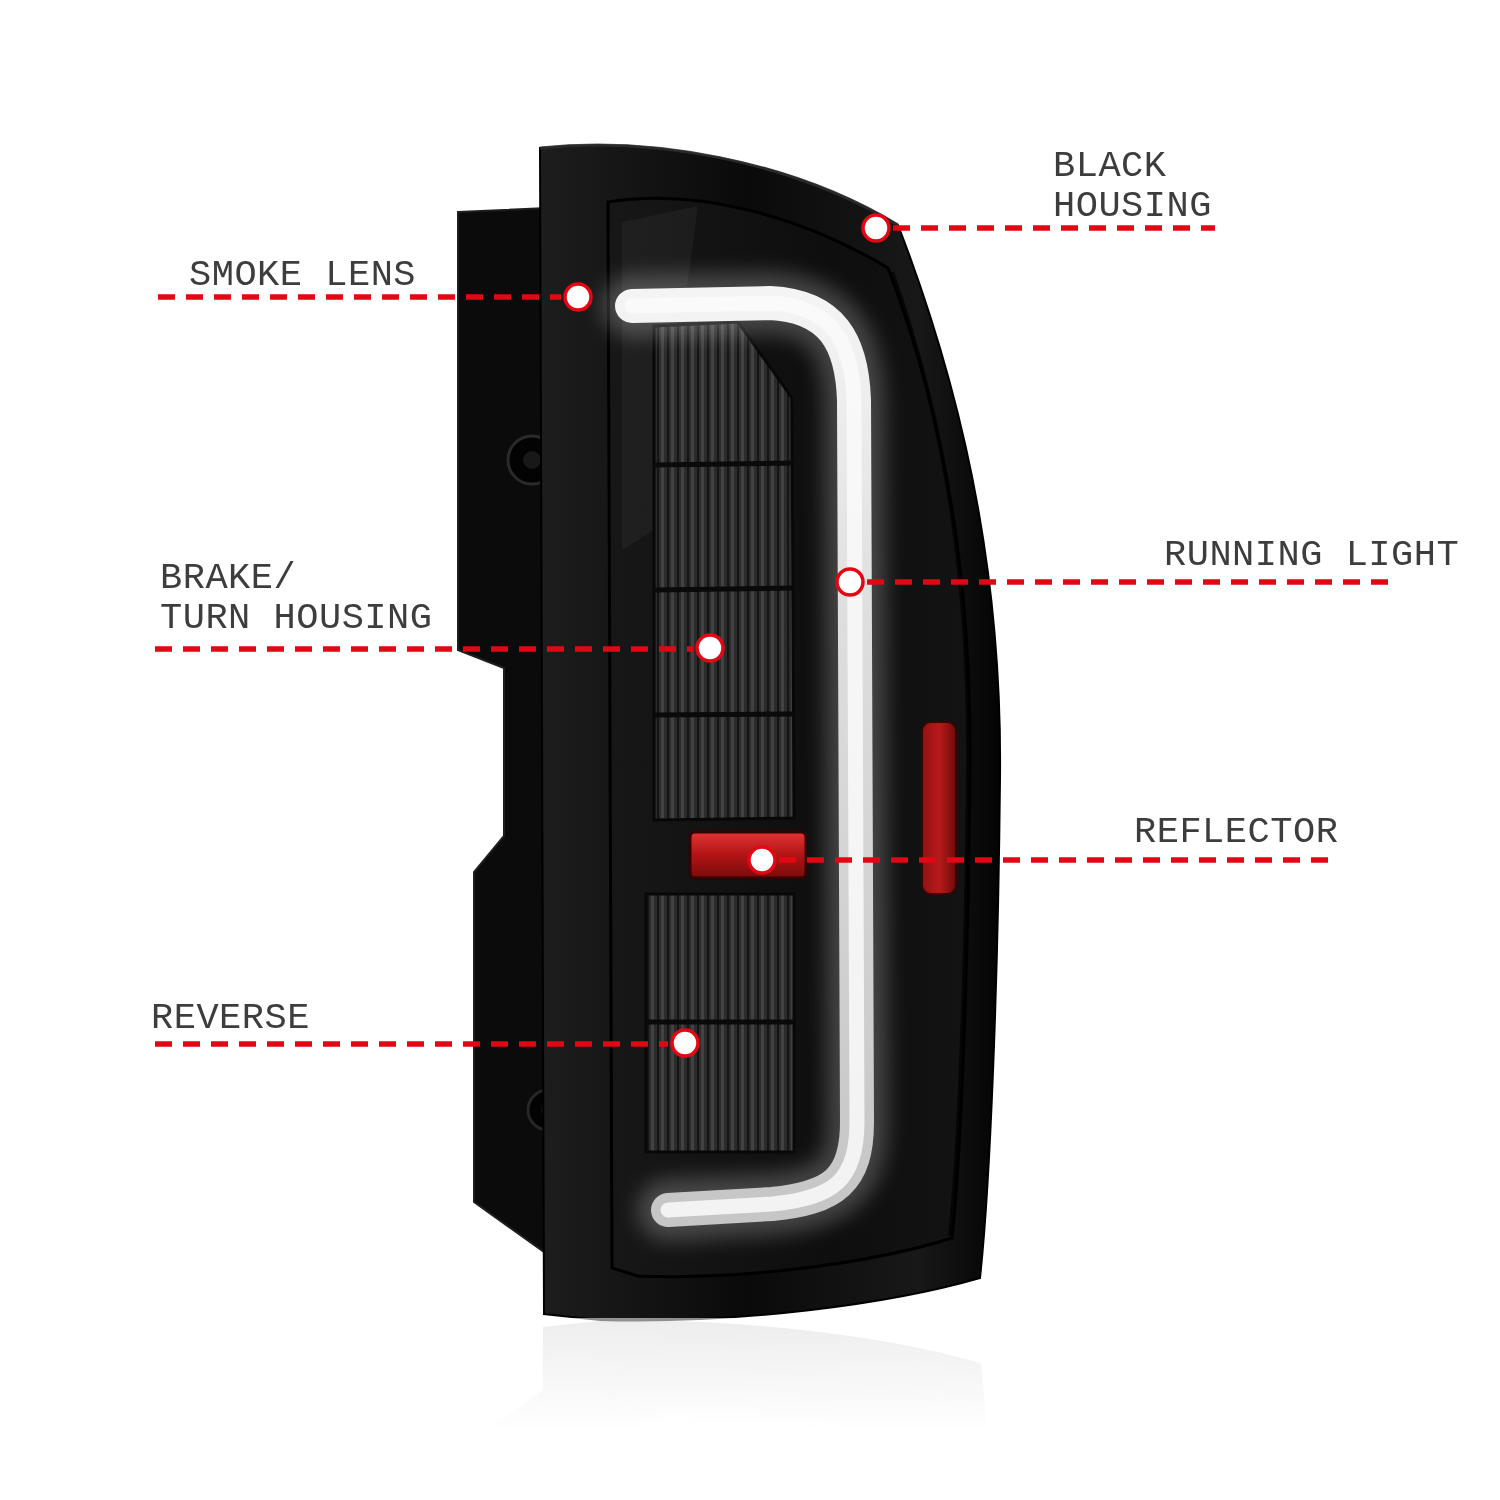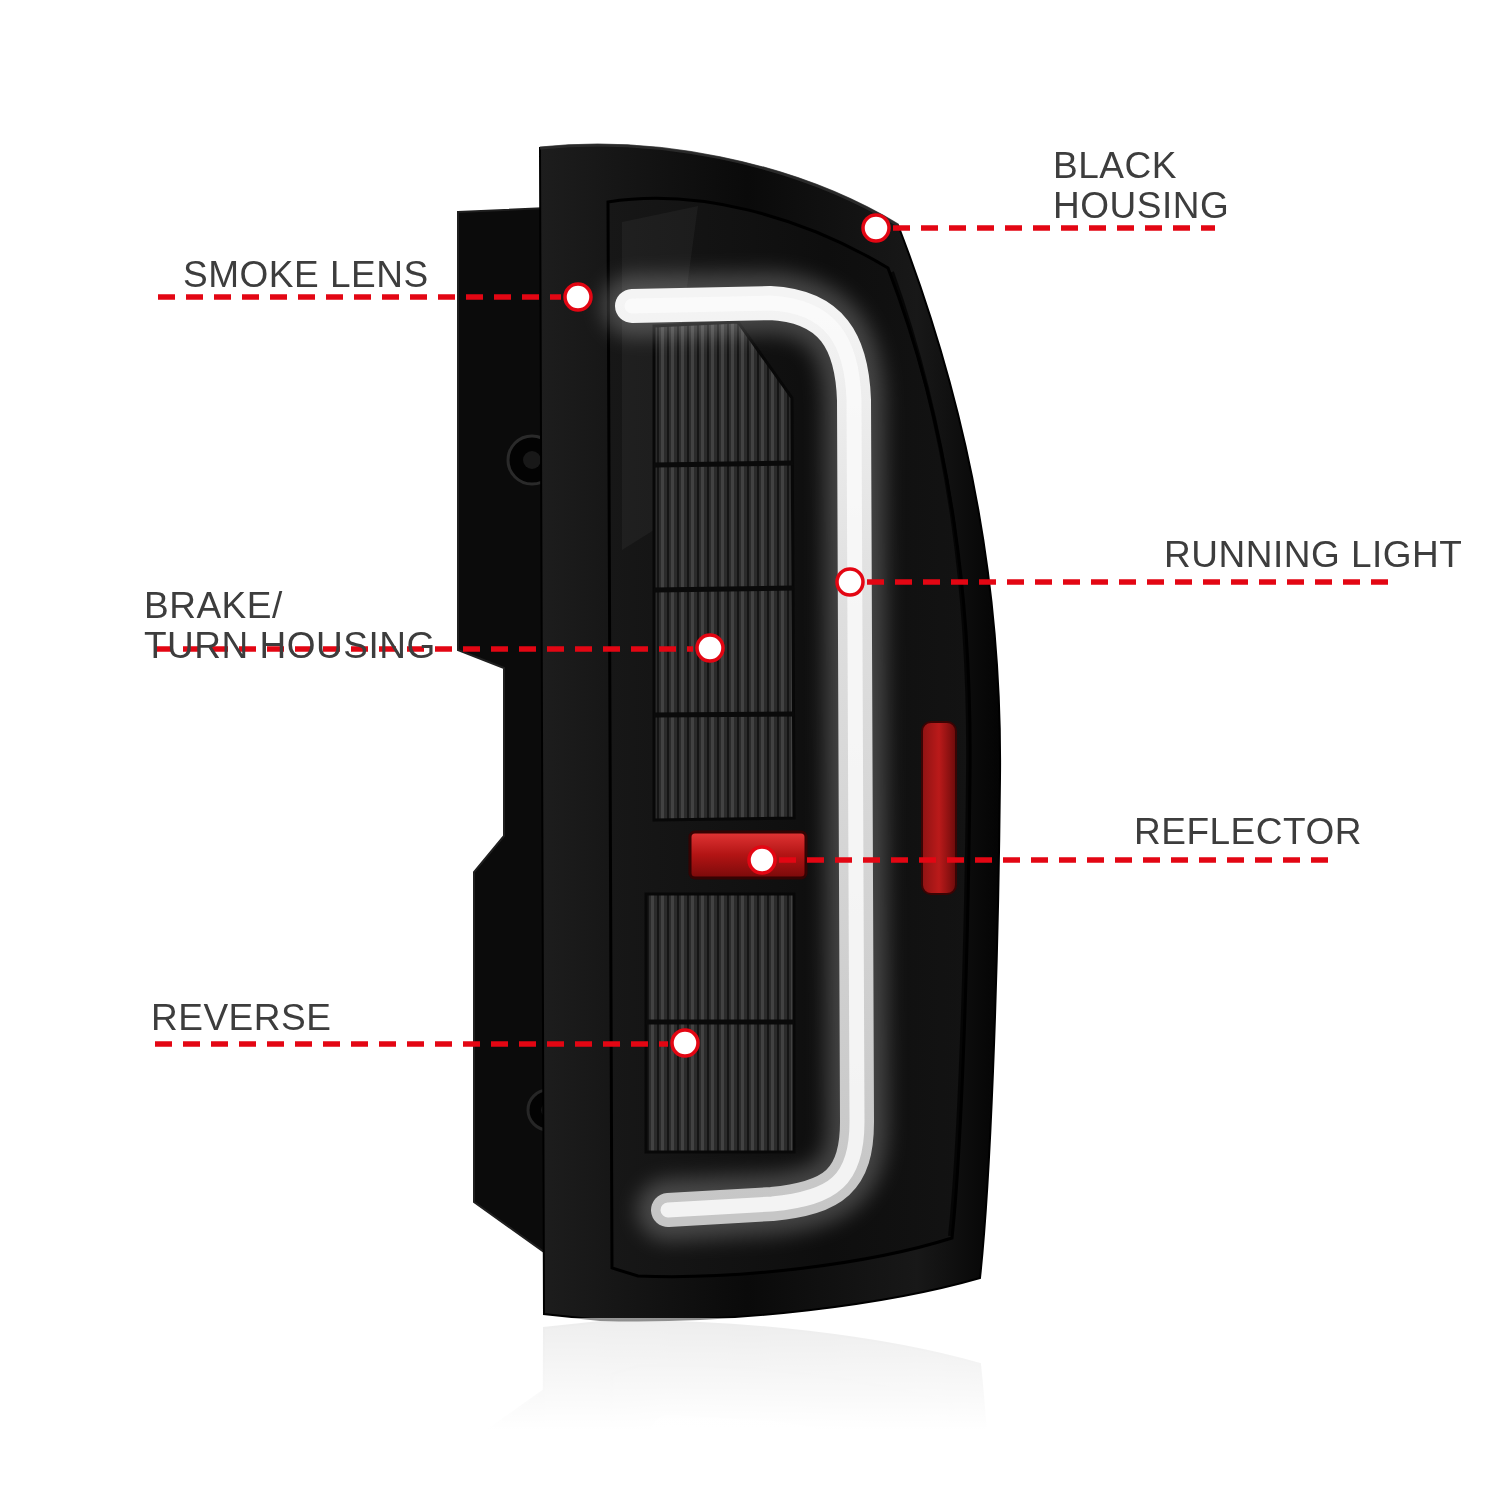--- a/index.html
+++ b/index.html
@@ -4,35 +4,35 @@
 <style>
   :root{
     --accent:#e30613;
     --label-color:#3d3d3d;
     --bg:#ffffff;
   }
   *{margin:0;padding:0;box-sizing:border-box;}
   html,body{width:1500px;height:1500px;background:var(--bg);overflow:hidden;}
   .canvas{
     position:relative;width:1316px;height:1500px;background:var(--bg);
-    font-family:Liberation Sans, sans-serif;
+    font-family:Liberation Mono, monospace;
   }
   .lamp-svg{position:absolute;left:440px;top:130px;}
   .overlay{position:absolute;left:0;top:0;pointer-events:none;}
   .leader{stroke:var(--accent);stroke-width:5.5;stroke-dasharray:17 11;fill:none;}
   .marker{fill:#ffffff;stroke:var(--accent);stroke-width:3.5;}
   .label{
     position:absolute;
     font-size:37px;line-height:40px;letter-spacing:.5px;
     color:var(--label-color);white-space:nowrap;
   }
   .lbl-black-housing{left:1053px;top:146px;}
-  .lbl-smoke-lens{left:183px;top:255px;}
+  .lbl-smoke-lens{left:189px;top:255px;}
   .lbl-running-light{left:1164px;top:535px;}
-  .lbl-brake-turn{left:144px;top:558px;margin-top:28px;}
+  .lbl-brake-turn{left:160px;top:558px;}
   .lbl-reflector{left:1134px;top:812px;}
   .lbl-reverse{left:151px;top:998px;}
 </style>
 </head>
 <body>
 
 <div class="canvas">
 
   <svg class="lamp-svg" width="600" height="1300" viewBox="0 0 600 1300">
     <defs>

